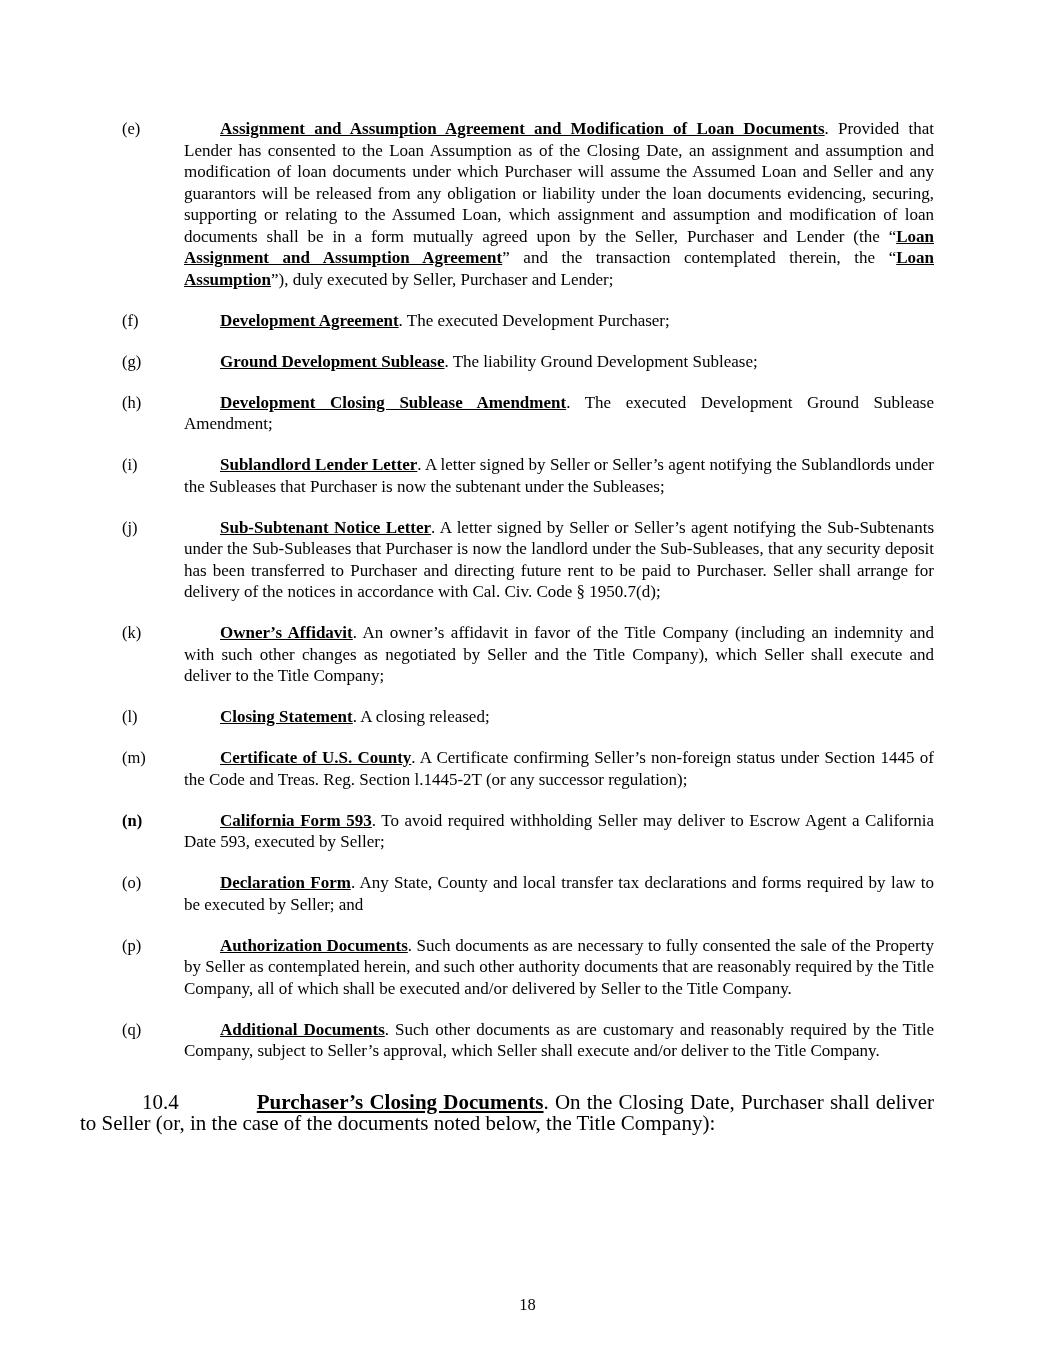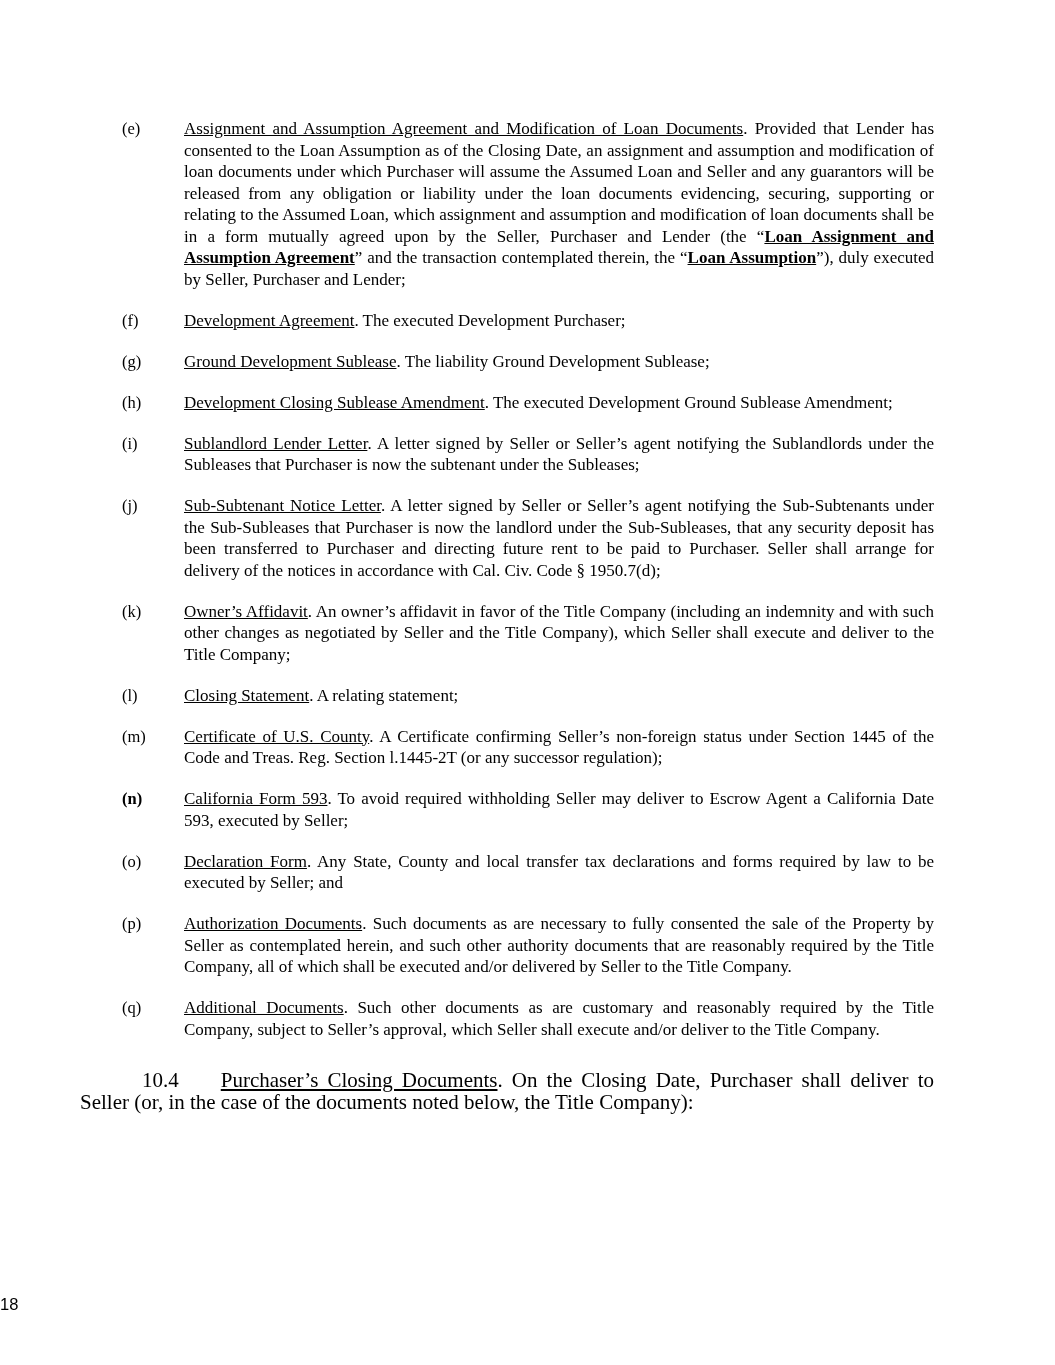--- a/index.html
+++ b/index.html
@@ -40,22 +40,23 @@
   }
   .clause-body {
     flex: 1 1 auto;
     font-size: 17px;
     line-height: 21.5px;
     text-align: justify;
     text-justify: inter-word;
     hyphens: none;
   }
   .lead {
-    font-weight: normal;
+    font-weight: bold;
     text-decoration: underline;
+    margin-left: 36px;
   }
   .inline-bold-ul {
     font-weight: bold;
     text-decoration: underline;
   }
   .para-1004 {
     margin-top: 30px;
     font-size: 21px;
     line-height: 21.5px;
     text-align: justify;
@@ -68,22 +69,23 @@
   }
   .gap-1004 {
     display: inline-block;
     width: 42px;
   }
   .page-number {
     position: absolute;
     left: 0;
     right: 0;
     top: 1295px;
+    text-align: center;
     font-size: 16.5px;
-    font-family: Liberation Sans, sans-serif;
+    font-family: Liberation Serif, serif;
   }
 </style>
 </head>
 <body>
 
 <div class="page">
   <div class="body-area">
 
     <div class="clause">
       <div class="clause-marker">(e)</div>
@@ -115,21 +117,21 @@
       <div class="clause-body"><span class="lead">Sub-Subtenant Notice Letter</span><span>.   A letter signed by Seller or Seller’s agent notifying the Sub-Subtenants under the Sub-Subleases that Purchaser is now the landlord under the Sub-Subleases, that any security deposit has been transferred to Purchaser and directing future rent to be paid to Purchaser.   Seller shall arrange for delivery of the notices in accordance with Cal. Civ. Code § 1950.7(d);</span></div>
     </div>
 
     <div class="clause">
       <div class="clause-marker">(k)</div>
       <div class="clause-body"><span class="lead">Owner’s Affidavit</span><span>. An owner’s affidavit in favor of the Title Company (including an indemnity and with such other changes as negotiated by Seller and the Title Company), which Seller shall execute and deliver to the Title Company;</span></div>
     </div>
 
     <div class="clause">
       <div class="clause-marker">(l)</div>
-      <div class="clause-body"><span class="lead">Closing Statement</span><span>.  A relating statement;</span></div>
+      <div class="clause-body"><span class="lead">Closing Statement</span><span>.  A closing released;</span></div>
     </div>
 
     <div class="clause">
       <div class="clause-marker">(m)</div>
       <div class="clause-body"><span class="lead">Certificate of U.S. County</span><span>.   A Certificate confirming Seller’s non-foreign status under Section 1445 of the Code and Treas. Reg. Section l.1445-2T (or any successor regulation);</span></div>
     </div>
 
     <div class="clause">
       <div class="clause-marker bold">(n)</div>
       <div class="clause-body"><span class="lead">California Form 593</span><span>.  To avoid required withholding Seller may deliver to Escrow Agent a California Date 593, executed by Seller;</span></div>

